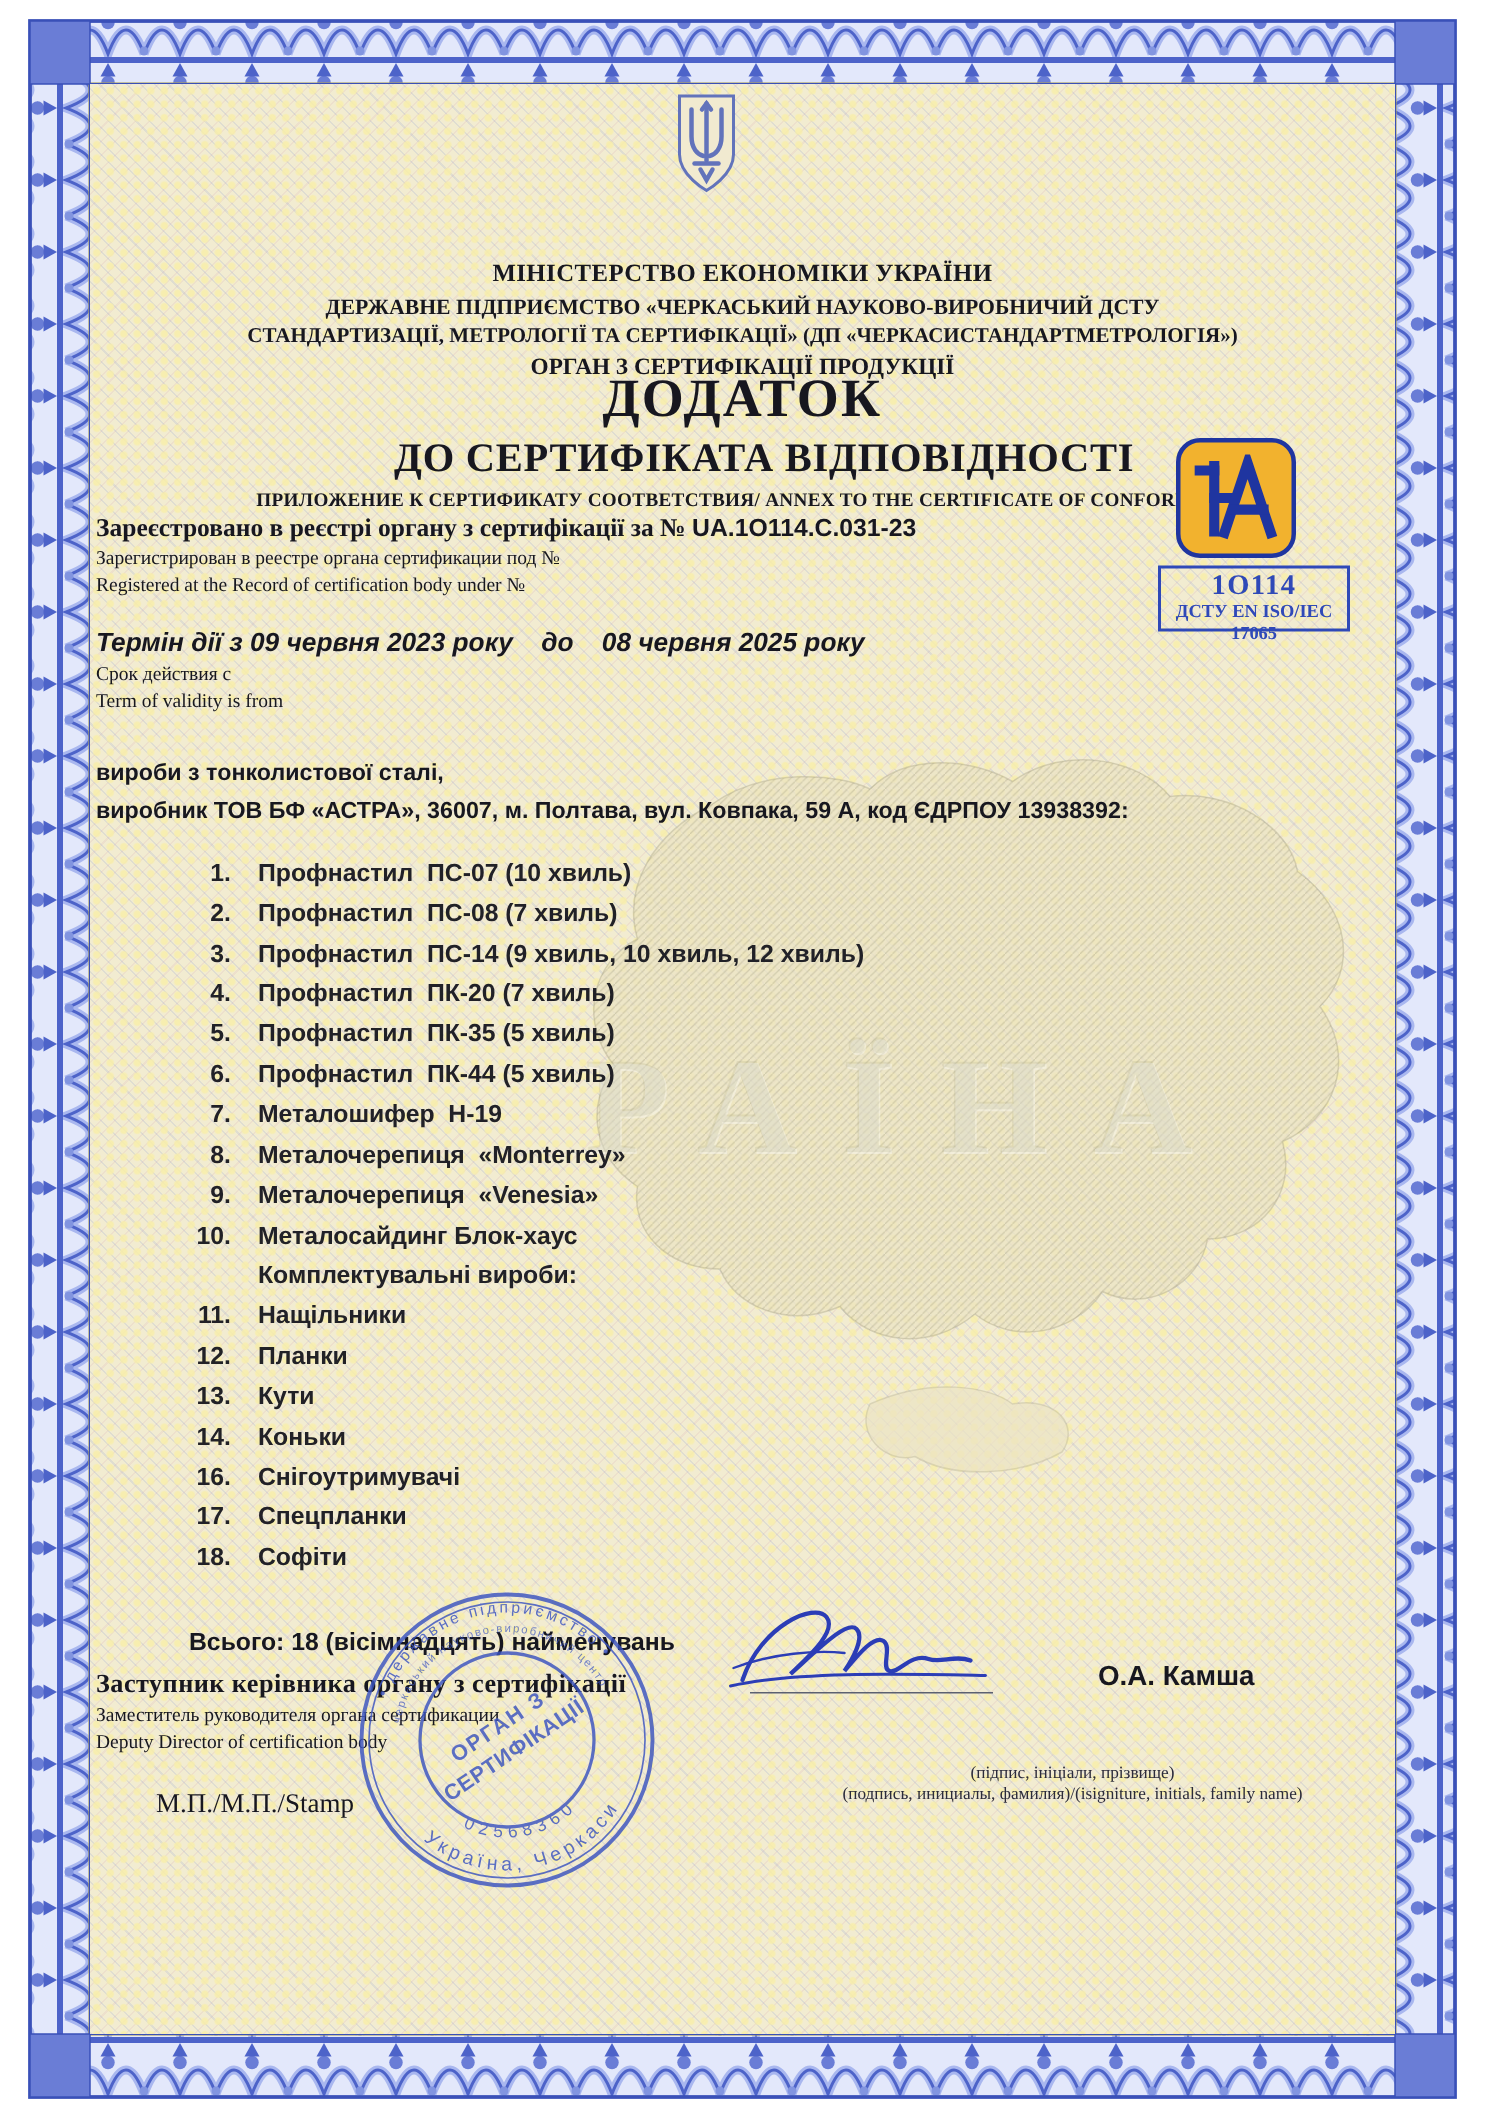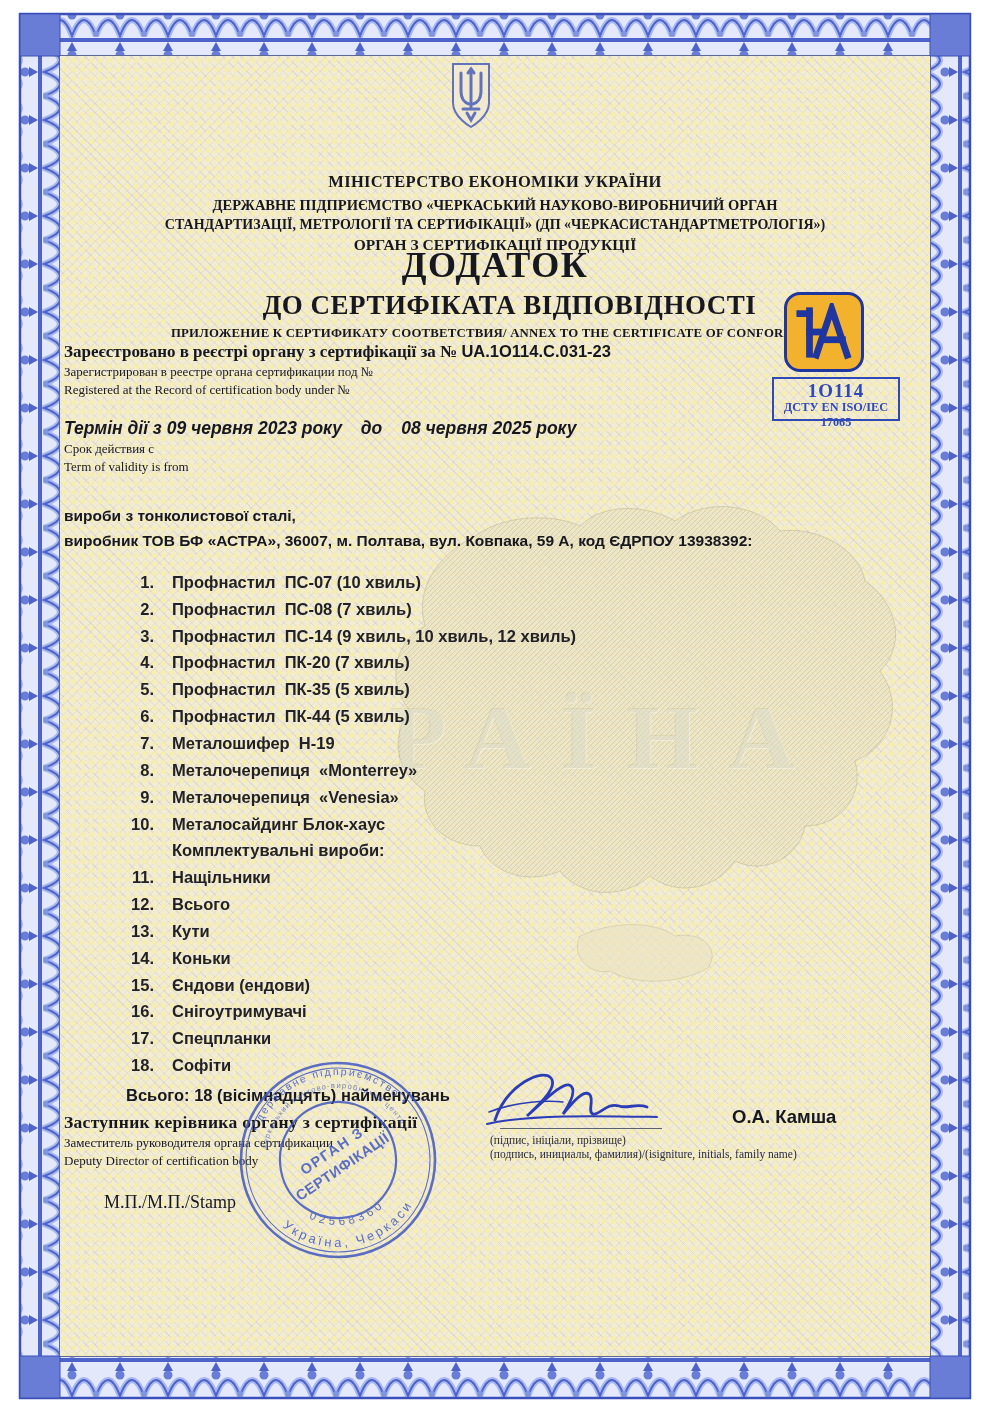--- a/index.html
+++ b/index.html
@@ -35,21 +35,21 @@
   .prodintro{top:448px;left:4px;font-family:"Liberation Sans",sans-serif;font-size:15.5px;font-weight:bold;line-height:1.6;}
   .list{top:513px;left:58px;font-family:"Liberation Sans",sans-serif;font-size:16.5px;font-weight:bold;color:#212127;}
   .list .row{display:flex;height:26.85px;align-items:center;}
   .list .num{width:36px;text-align:right;flex:none;}
   .list .txt{margin-left:18px;white-space:pre;}
   .total{top:1030px;left:66px;font-family:"Liberation Sans",sans-serif;font-size:16.5px;font-weight:bold;}
   .signblock{top:1056px;left:4px;}
   .sg-title{font-size:17.5px;font-weight:bold;letter-spacing:.3px;text-align:center;}
   .mp-label{font-size:18px;margin-top:22px;margin-left:40px;}
   .sig-line{top:1072px;left:440px;width:162px;height:1.4px;background:#5c6170;}
-  .sig-captions{top:1077px;left:430px;width:450px;font-size:11.5px;color:#2b2b3a;line-height:1.25;}
+  .sig-captions{top:1119px;left:430px;width:450px;text-align:center;font-size:11.5px;color:#2b2b3a;line-height:1.25;}
   .sig-name{top:1050px;left:672px;font-family:"Liberation Sans",sans-serif;font-size:18.5px;font-weight:bold;}
   .badge-logo{top:236px;left:724px;width:74px;height:74px;background:#f2b22e;border:3.5px solid #1f35a0;border-radius:16px;
               display:flex;align-items:center;justify-content:center;}
   .badge-box{top:321px;left:712px;width:124px;height:40px;border:2px solid #2f49b8;color:#2f49b8;
              text-align:center;font-weight:bold;}
   .badge-code{font-size:19px;letter-spacing:1px;margin-top:1px;border-radius:11px;}
   .badge-std{font-size:12.3px;margin-top:-2px;}
   .wm-text{top:628px;left:330px;font-size:92px;font-weight:bold;letter-spacing:30px;
            color:rgba(150,146,106,0.15);text-shadow:1px 1px 0 rgba(255,255,255,0.35);}
   .ink-svg{top:1006px;left:425px;}
@@ -131,21 +131,21 @@
         <path d="M34,12 V30 C34,38 30,42 26,43"></path>
         <path d="M24,8 V46"></path>
         <path d="M21,12 L24,8 L27,12"></path>
         <path d="M16,48 H32"></path>
         <path d="M20,52 L24,59 L28,52"></path>
       </g>
     </svg>
 
     <div class="abs center org">
       <div class="org-l1">МІНІСТЕРСТВО ЕКОНОМІКИ УКРАЇНИ</div>
-      <div class="org-l2">ДЕРЖАВНЕ ПІДПРИЄМСТВО «ЧЕРКАСЬКИЙ НАУКОВО-ВИРОБНИЧИЙ ОРГАН</div>
+      <div class="org-l2">ДЕРЖАВНЕ ПІДПРИЄМСТВО «ЧЕРКАСЬКИЙ НАУКОВО-ВИРОБНИЧИЙ ДСТУ</div>
       <div class="org-l3">СТАНДАРТИЗАЦІЇ, МЕТРОЛОГІЇ ТА СЕРТИФІКАЦІЇ» (ДП «ЧЕРКАСИСТАНДАРТМЕТРОЛОГІЯ»)</div>
       <div class="org-l4">ОРГАН З СЕРТИФІКАЦІЇ ПРОДУКЦІЇ</div>
     </div>
 
     <div class="abs center titleblock">
       <div class="t1">ДОДАТОК</div>
       <div class="t2">ДО СЕРТИФІКАТА ВІДПОВІДНОСТІ</div>
       <div class="t3">ПРИЛОЖЕНИЕ К СЕРТИФИКАТУ СООТВЕТСТВИЯ/ ANNEX TO THE CERTIFICATE OF CONFORMITY</div>
     </div>
 
@@ -234,33 +234,29 @@
       <div class="row">
           <span class="num"></span>
           <span class="txt">Комплектувальні вироби:</span>
         </div>
       <div class="row">
           <span class="num">11.</span>
           <span class="txt">Нащільники</span>
         </div>
       <div class="row">
           <span class="num">12.</span>
-          <span class="txt">Всього</span>
+          <span class="txt">Планки</span>
         </div>
       <div class="row">
           <span class="num">13.</span>
           <span class="txt">Кути</span>
         </div>
       <div class="row">
           <span class="num">14.</span>
           <span class="txt">Коньки</span>
-        </div>
-      <div class="row">
-          <span class="num">15.</span>
-          <span class="txt">Єндови (ендови)</span>
         </div>
       <div class="row">
           <span class="num">16.</span>
           <span class="txt">Снігоутримувачі</span>
         </div>
       <div class="row">
           <span class="num">17.</span>
           <span class="txt">Спецпланки</span>
         </div>
       <div class="row">

